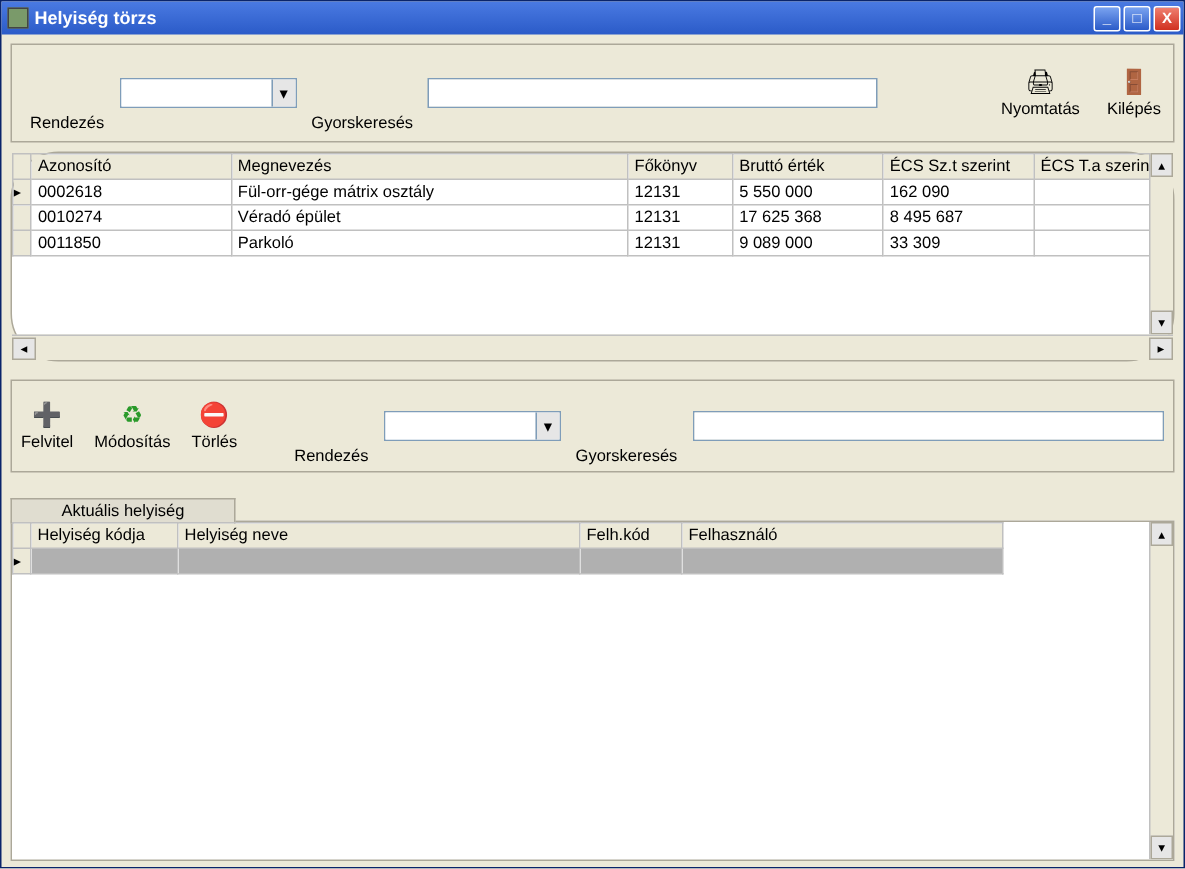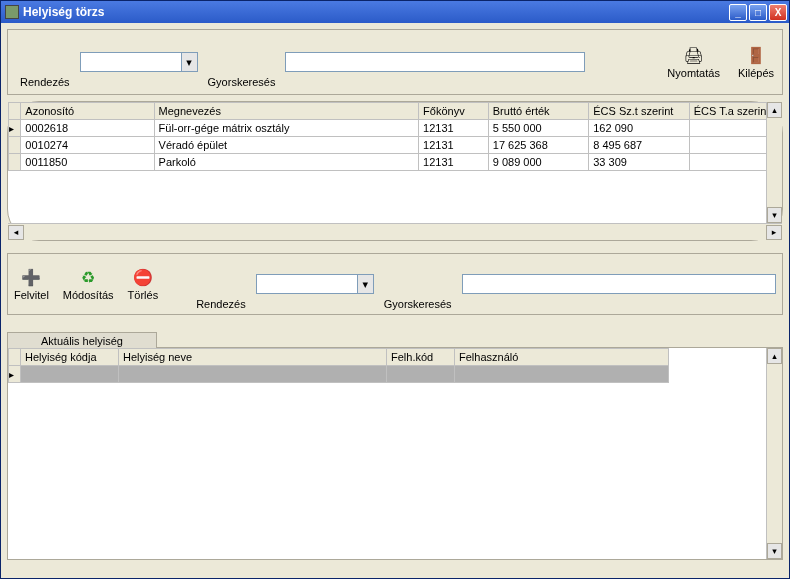--- a/index.html
+++ b/index.html
@@ -166,21 +166,21 @@
     top: 1px;
     min-width: 150px;
     text-align: center;
   }
   .tab.inactive { background: #e0ddd0; top: 2px; padding-top: 2px; padding-bottom: 2px; margin-top: 11px; }
 
   .lower-grid-wrap {
     flex: 1;
     display: flex;
     flex-direction: column;
-    margin-bottom: 18px;
+    margin-bottom: 4px;
     min-height: 0;
   }
   .selrow td { background: #b0b0b0; }
   .rowptr::before { content: "▸"; font-size: 10px; }
 </style>
 </head>
 <body>
 
 <div class="window">
   <div class="titlebar">

